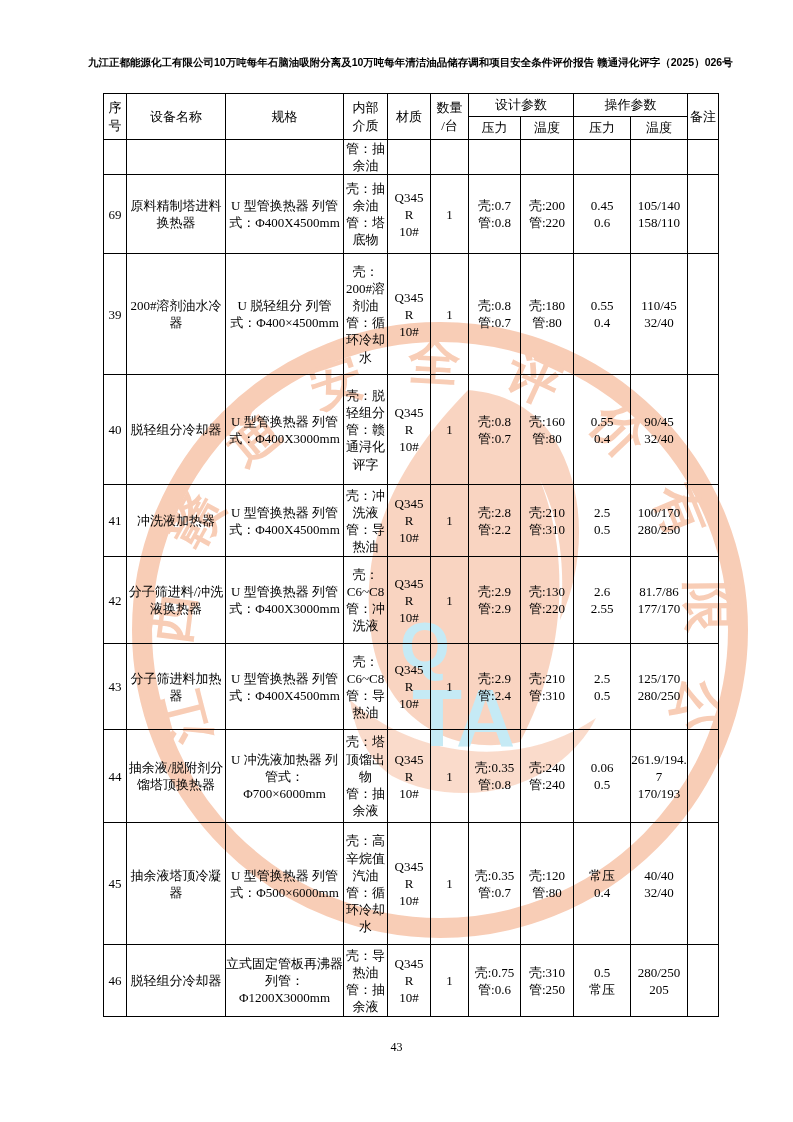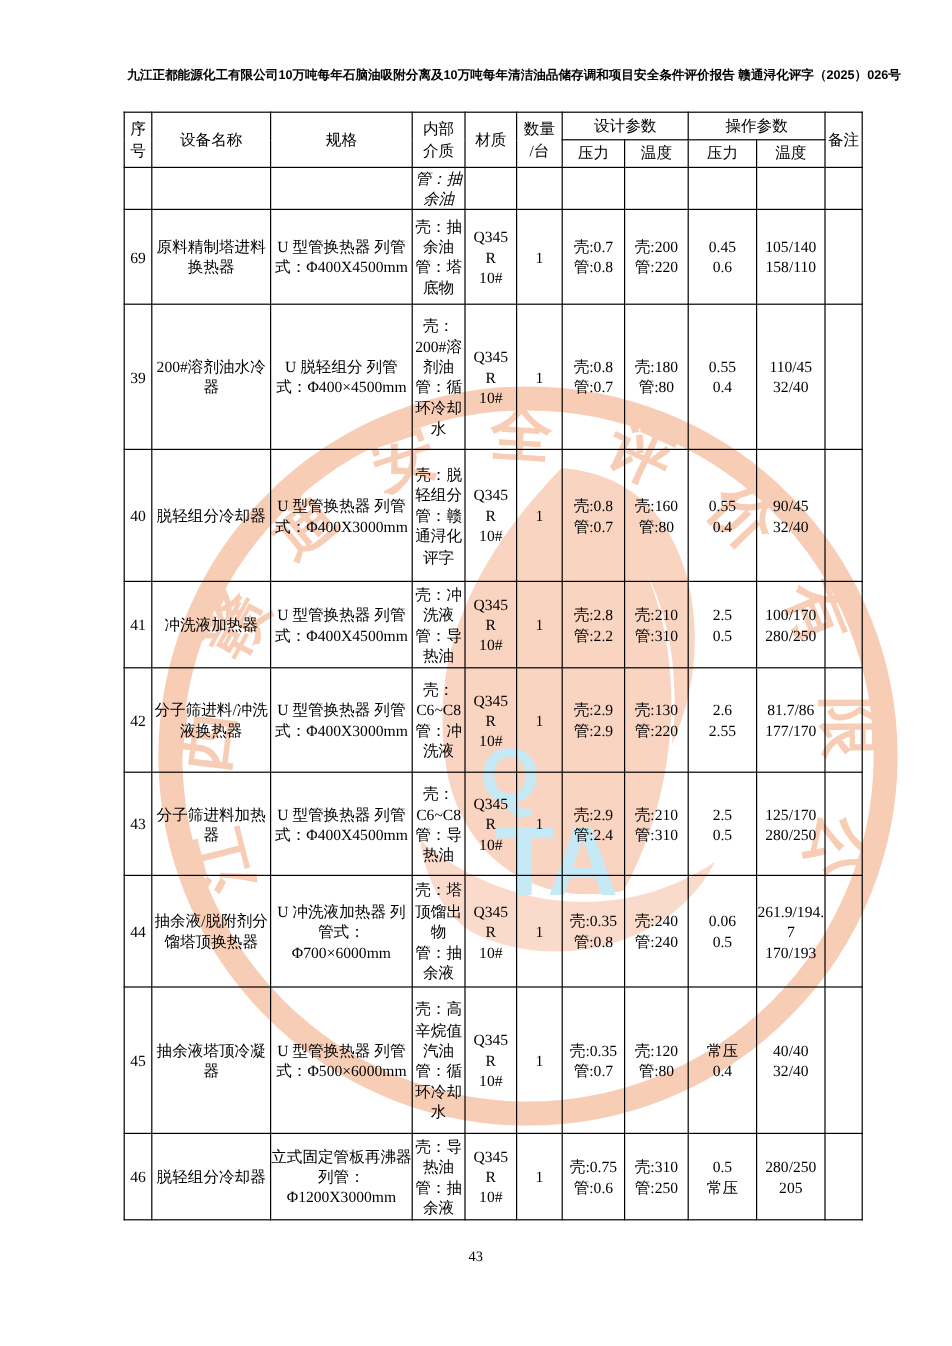--- a/index.html
+++ b/index.html
@@ -5,21 +5,21 @@
   html,body{margin:0;padding:0;}
   body{
     width:793px;height:1122px;background:#ffffff;
     font-family:"Liberation Serif", serif;
     position:relative;overflow:hidden;color:#000;
   }
   .page{position:relative;width:793px;height:1122px;background:#fff;}
   .doc-header{
     position:absolute;top:56px;left:88px;width:640px;
     font-family:"Liberation Sans", sans-serif;
-    font-size:10.5px;font-weight:bold;white-space:nowrap;letter-spacing:0;margin-left:18px;
+    font-size:10.5px;font-weight:bold;white-space:nowrap;letter-spacing:0;
   }
   table.equip{
     position:absolute;top:93px;left:103px;width:615px;
     border-collapse:collapse;table-layout:fixed;
   }
   table.equip th, table.equip td{
     border:1px solid #000;
     font-weight:normal;
     font-size:13px;line-height:1.32;
     text-align:center;vertical-align:middle;
@@ -73,21 +73,21 @@
         <th rowspan="2">备注</th>
       </tr>
       <tr>
         <th>压力</th>
         <th>温度</th>
         <th>压力</th>
         <th>温度</th>
       </tr>
     </thead>
     <tbody id="equip-body">
-        <tr style="height: 29px; font-style: italic;">
+        <tr style="height: 29px;">
           <td></td>
           <td></td>
           <td></td>
           <td>管：抽余油</td>
           <td></td>
           <td></td>
           <td></td>
           <td></td>
           <td></td>
           <td></td>

